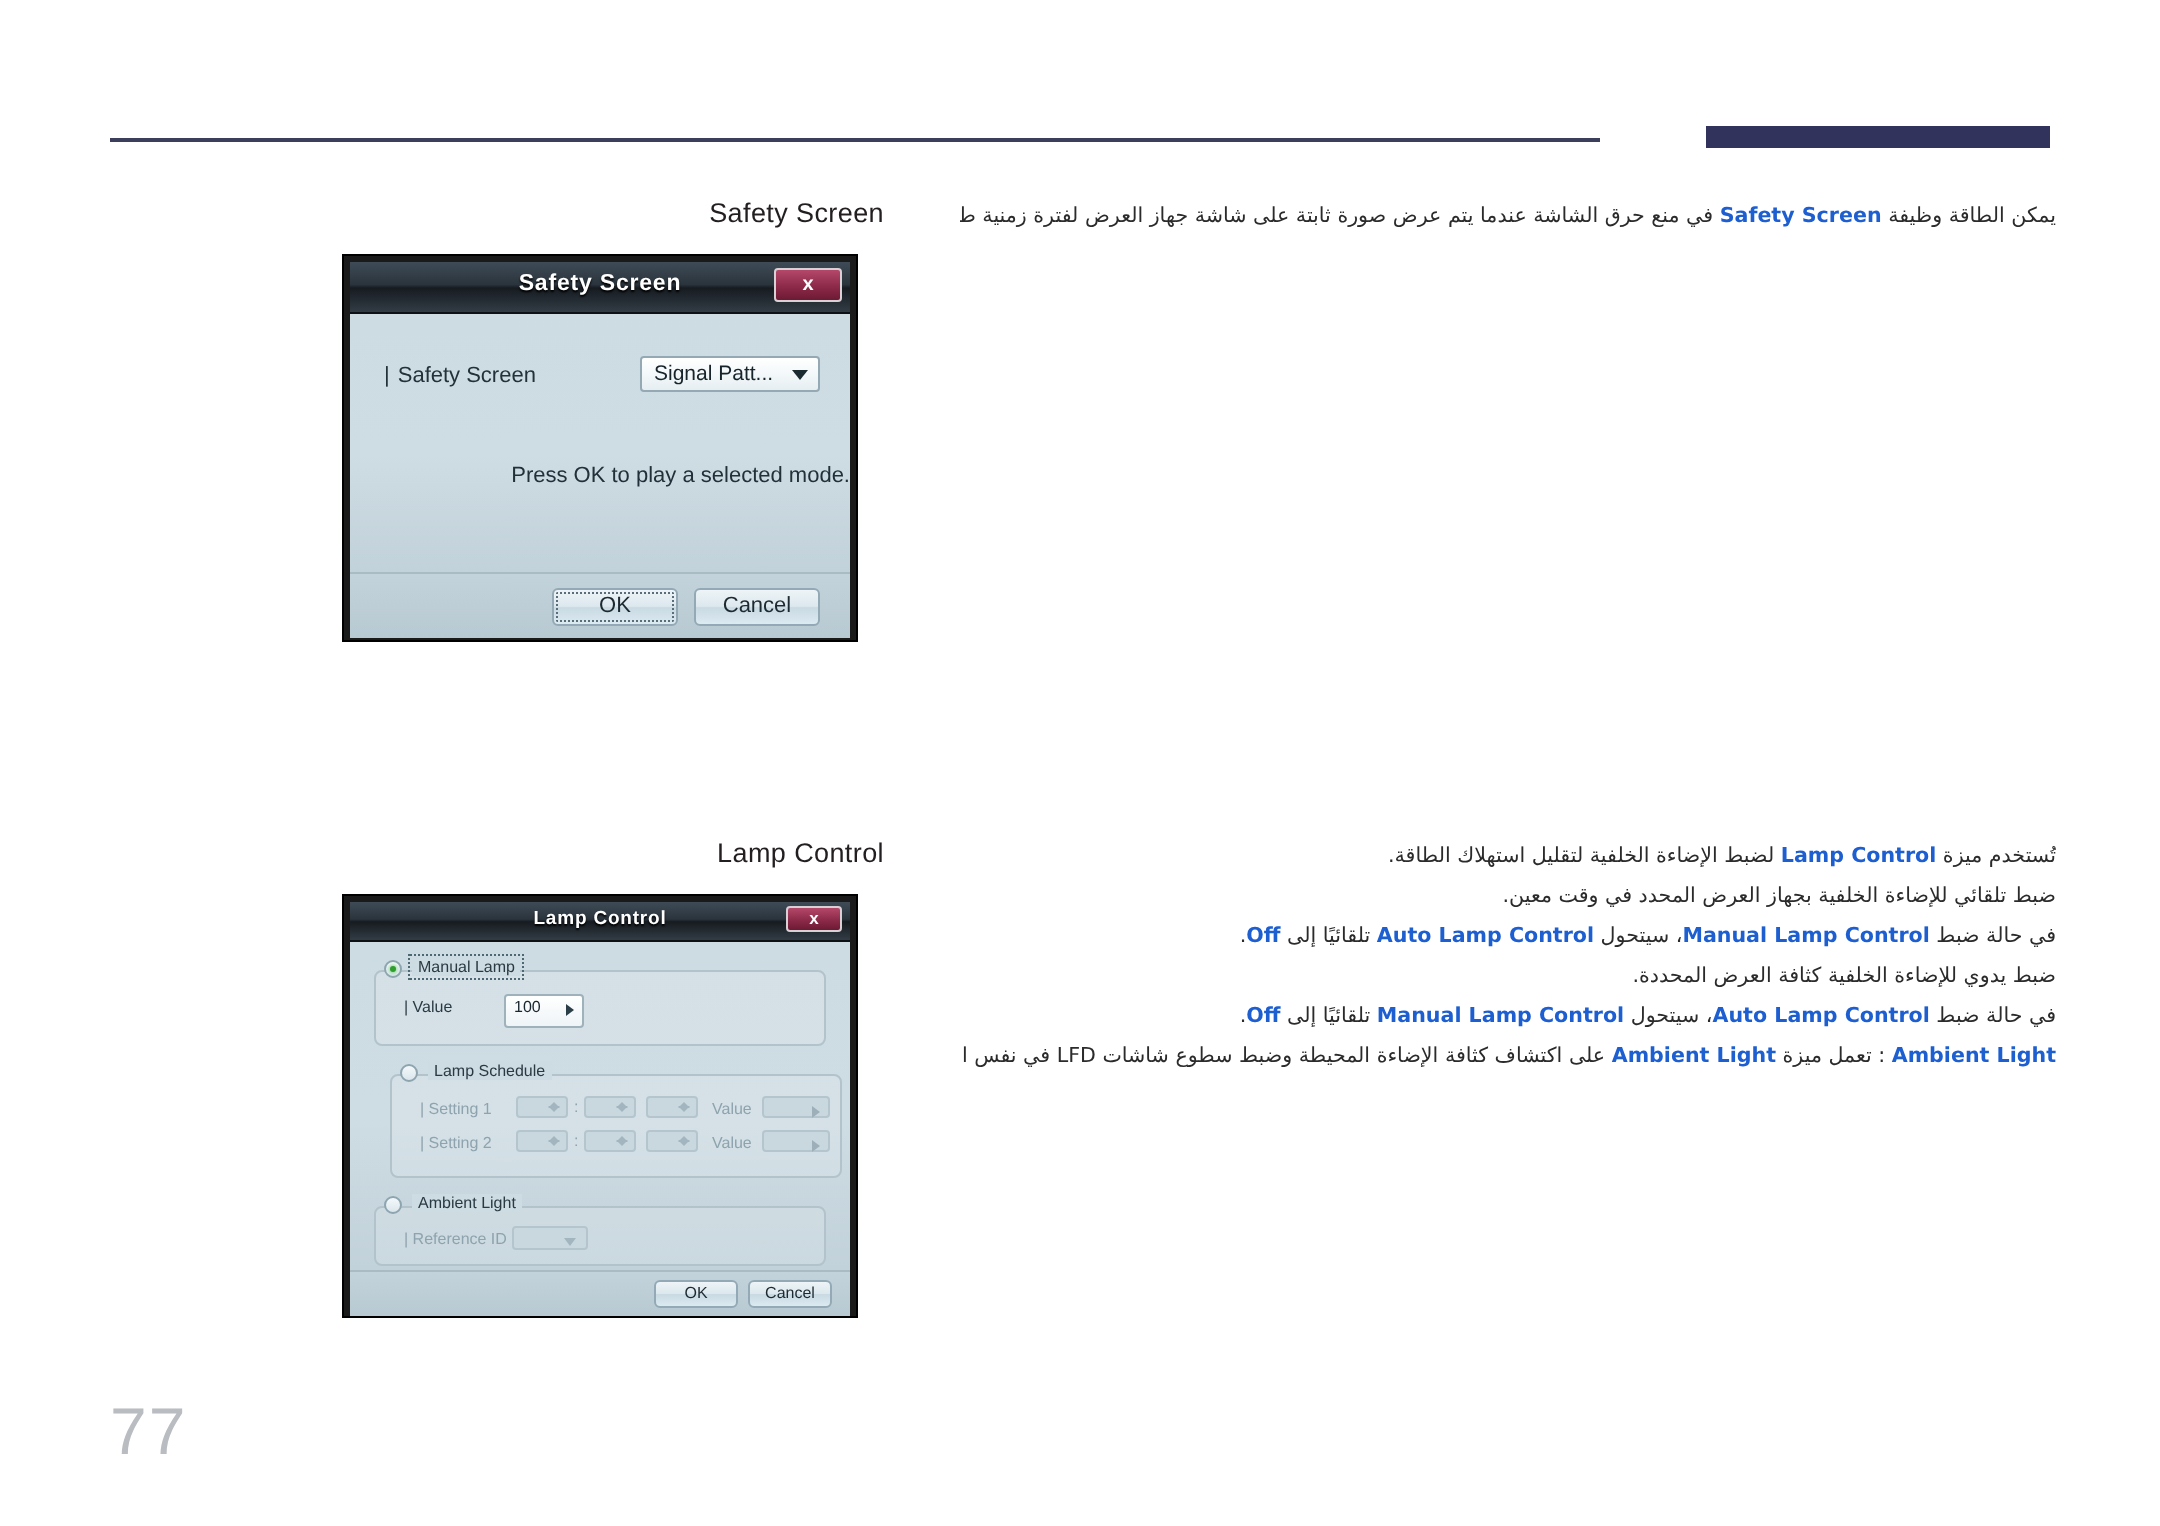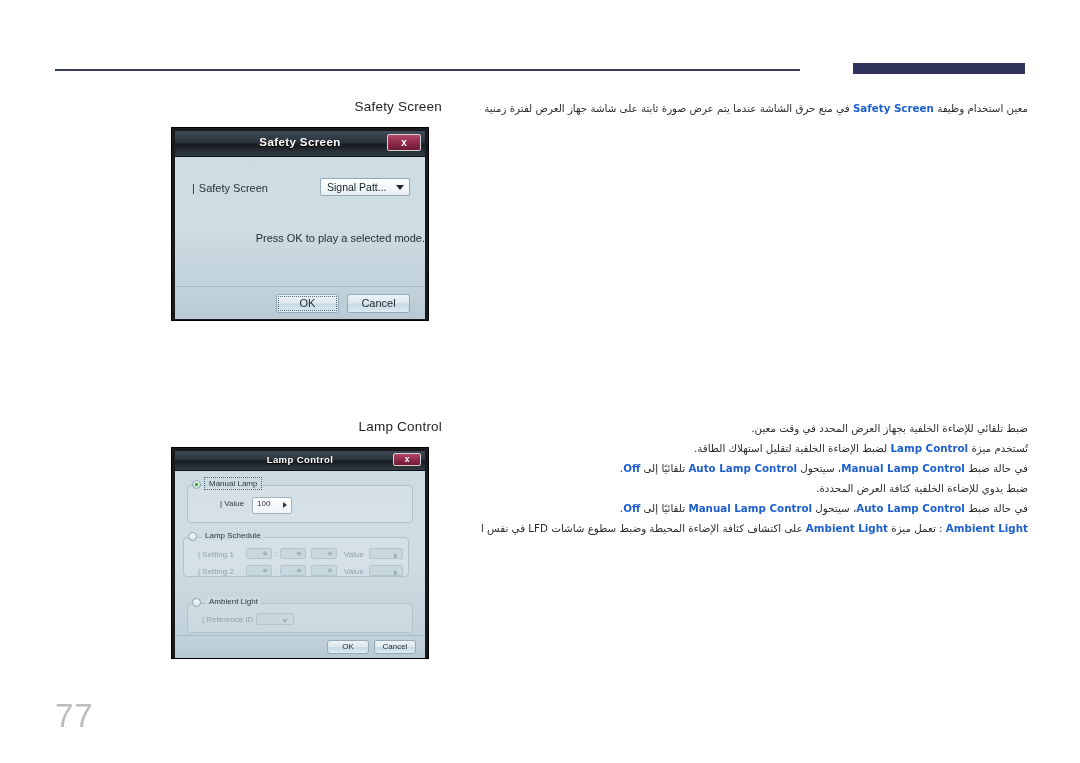--- a/index.html
+++ b/index.html
@@ -282,21 +282,21 @@
 <body>
 
 <div class="page">
 
   <div class="hdr-thin"></div>
   <div class="hdr-thick"></div>
 
   <div class="sec-label" id="safety-label">Safety Screen</div>
 
   <div class="ar-col" id="ar-safety">
-    <p><span>معين استخدام وظيفة </span><span class="em">Safety Screen</span><span> في منع حرق الشاشة عندما يتم عرض صورة ثابتة على شاشة جهاز العرض لفترة زمنية طويلة.</span></p>
+    <p><span>يمكن الطاقة وظيفة </span><span class="em">Safety Screen</span><span> في منع حرق الشاشة عندما يتم عرض صورة ثابتة على شاشة جهاز العرض لفترة زمنية طويلة.</span></p>
   </div>
 
   <div class="dlg" id="dlg-safety">
     <div class="dlg-title">
       <div class="t-text">Safety Screen</div>
       <div class="close-btn">x</div>
     </div>
     <div class="dlg-body">
       <div id="ss-row-label">
         <span class="tick">|</span><span>Safety Screen</span>
@@ -309,46 +309,46 @@
     </div>
     <div class="dlg-footer">
       <div class="btn focused" id="ss-ok">OK</div>
       <div class="btn" id="ss-cancel">Cancel</div>
     </div>
   </div>
 
   <div class="sec-label" id="lamp-label">Lamp Control</div>
 
   <div class="ar-col" id="ar-lamp">
+    <p><span>تُستخدم ميزة </span><span class="em">Lamp Control</span><span> لضبط الإضاءة الخلفية لتقليل استهلاك الطاقة.</span></p>
     <p>ضبط تلقائي للإضاءة الخلفية بجهاز العرض المحدد في وقت معين.</p>
-    <p><span>تُستخدم ميزة </span><span class="em">Lamp Control</span><span> لضبط الإضاءة الخلفية لتقليل استهلاك الطاقة.</span></p>
     <p><span>في حالة ضبط </span><span class="em">Manual Lamp Control</span><span>، سيتحول </span><span class="em">Auto Lamp Control</span><span> تلقائيًا إلى </span><span class="em">Off</span><span>.</span></p>
     <p>ضبط يدوي للإضاءة الخلفية كثافة العرض المحددة.</p>
     <p><span>في حالة ضبط </span><span class="em">Auto Lamp Control</span><span>، سيتحول </span><span class="em">Manual Lamp Control</span><span> تلقائيًا إلى </span><span class="em">Off</span><span>.</span></p>
     <p class="bullet-row"><span class="em">Ambient Light</span><span> : تعمل ميزة </span><span class="em">Ambient Light</span><span> على اكتشاف كثافة الإضاءة المحيطة وضبط سطوع شاشات LFD في نفس السلسلة التسلسلية.</span></p>
   </div>
 
   <div class="dlg" id="dlg-lamp">
     <div class="dlg-title">
       <div class="t-text">Lamp Control</div>
       <div class="close-btn">x</div>
     </div>
     <div class="dlg-body">
 
       <div class="group" style="left:12px; top:14px; width:226px; height:38px;">
         <span class="radio on"></span>
         <span class="group-title focus-dots">Manual Lamp</span>
-        <span class="fld-label" style="left:32px; top:13px;">| Value</span>
+        <span class="fld-label" style="left:14px; top:13px;">| Value</span>
         <span class="txtbox" style="left:64px; top:11px; width:40px; height:17px;">
           <span>100</span>
           <span class="arrow-r"></span>
         </span>
       </div>
 
-      <div class="group" style="left:8px; top:66px; width:226px; height:40px;">
+      <div class="group" style="left:20px; top:66px; width:226px; height:52px;">
         <span class="radio"></span>
         <span class="group-title">Lamp Schedule</span>
 
         <span class="fld-label dim" style="left:14px; top:12px;">| Setting 1</span>
         <span class="txtbox dim" style="left:62px; top:10px; width:26px; height:11px;">
           <span></span>
           <span class="spin-up dim"></span>
           <span class="spin-dn dim"></span>
         </span>
         <span class="colon" style="left:91px; top:11px;">:</span>

